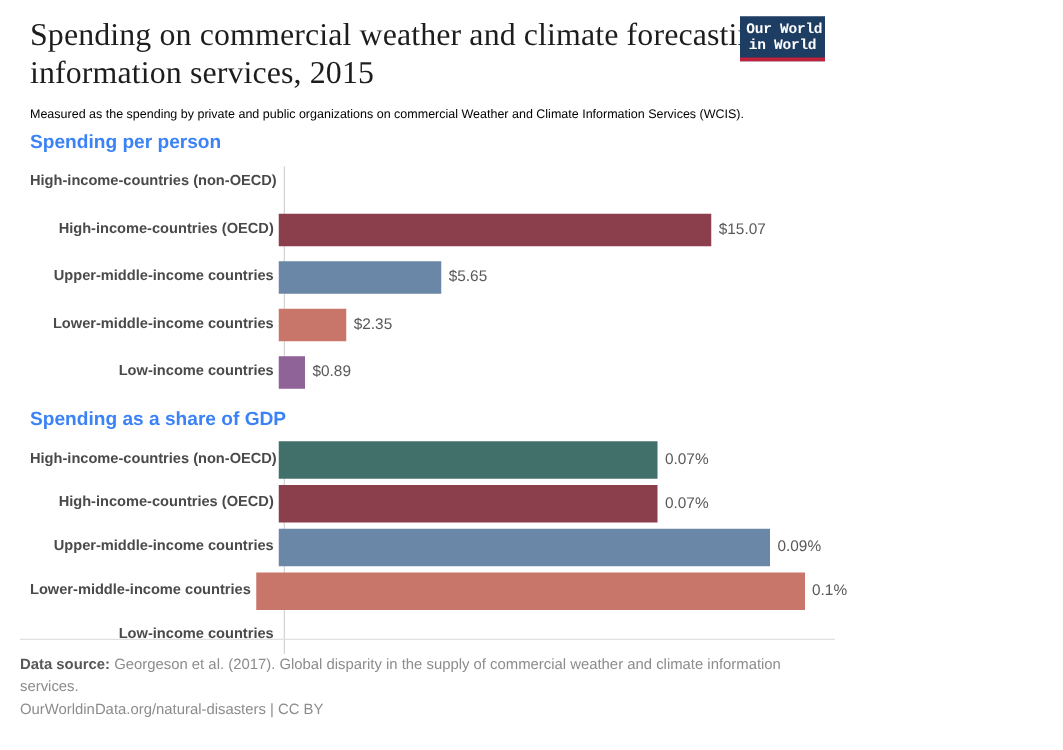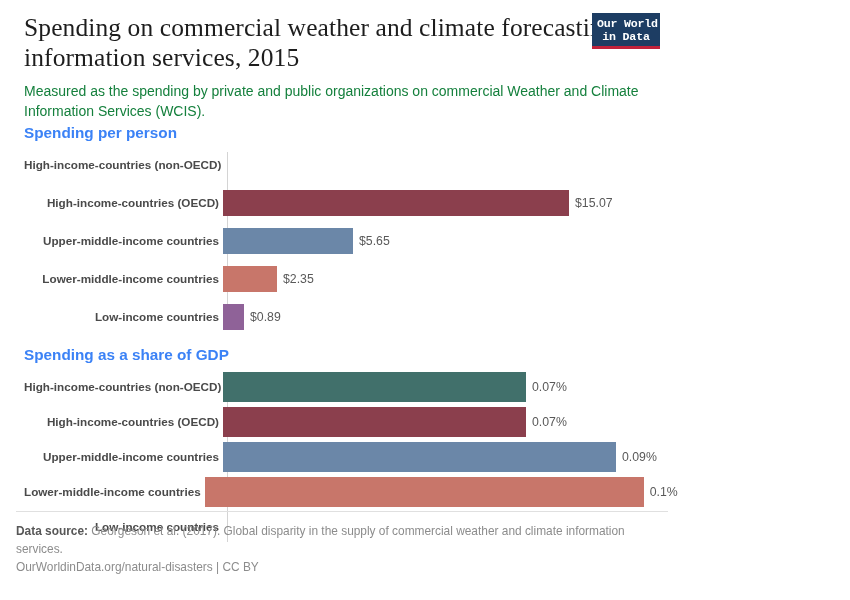--- a/index.html
+++ b/index.html
@@ -33,23 +33,23 @@
     font-family: "Liberation Serif", serif;
     font-size: 25.5px;
     line-height: 30px;
     color: #1d1d1d;
     font-weight: 400;
     letter-spacing: 0.1px;
     max-width: 640px;
     margin: 0;
   }
   .subtitle {
-    font-size: 14px;
+    font-size: 10px;
     line-height: 19.5px;
-    color: #15803d;
+    color: #000000;
     max-width: 790px;
     margin: 9px 0 0 0;
     font-weight: 400;
   }
 
   
   .logo {
     position: absolute;
     top: 13px;
     right: 0px;
@@ -166,21 +166,21 @@
 <body>
 
 <div class="page">
 
   <div class="header">
     <h1 class="title">Spending on commercial weather and climate forecasting and information services, 2015</h1>
     <p class="subtitle">Measured as the spending by private and public organizations on commercial Weather and Climate Information Services (WCIS).</p>
 
     <div class="logo">
       <div class="logo-line">Our World</div>
-      <div class="logo-line">in Data</div>
+      <div class="logo-line">in World</div>
     </div>
   </div>
 
   <div class="panel" id="panel-per-person">
     <h2 class="panel-title">Spending per person</h2>
 
     <div class="plot">
       <div class="axis-line"></div>
 
       <div class="row">

